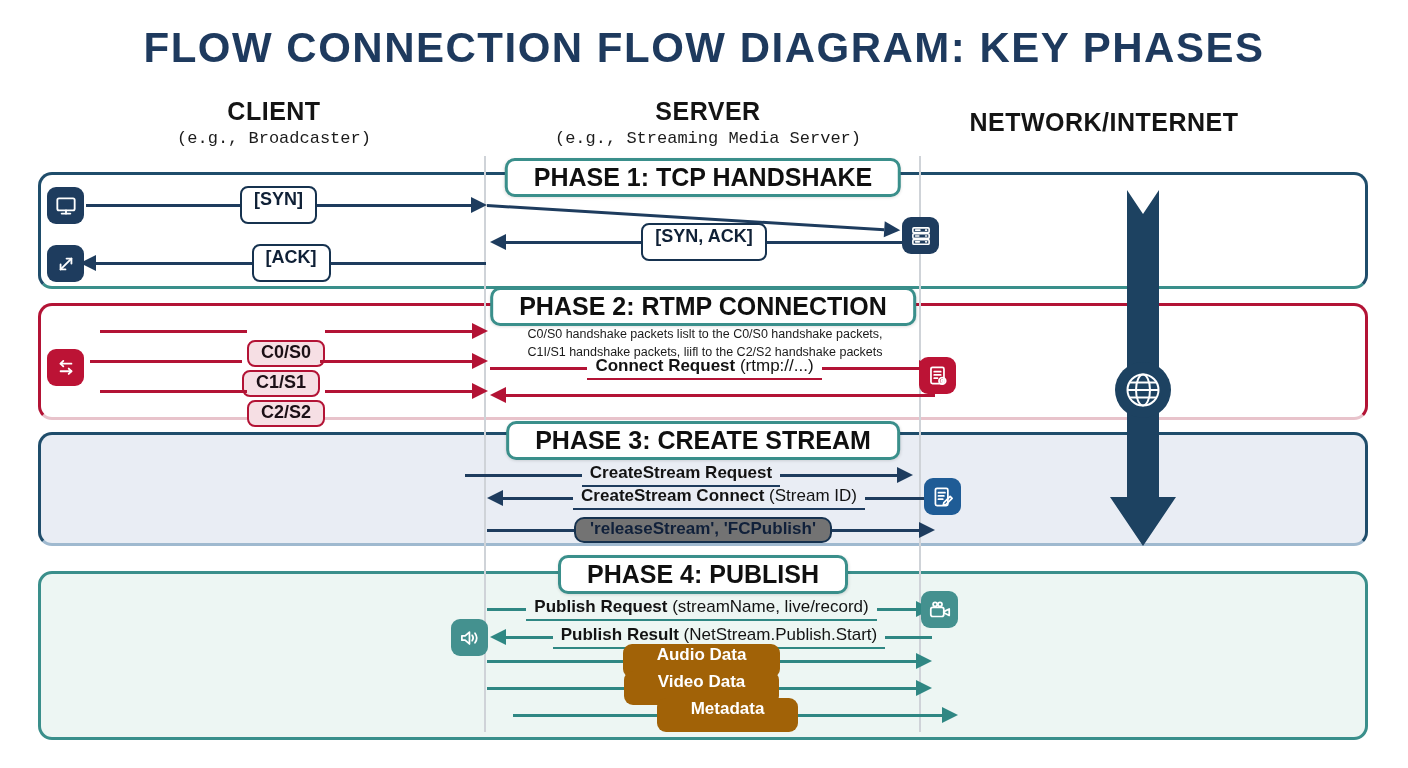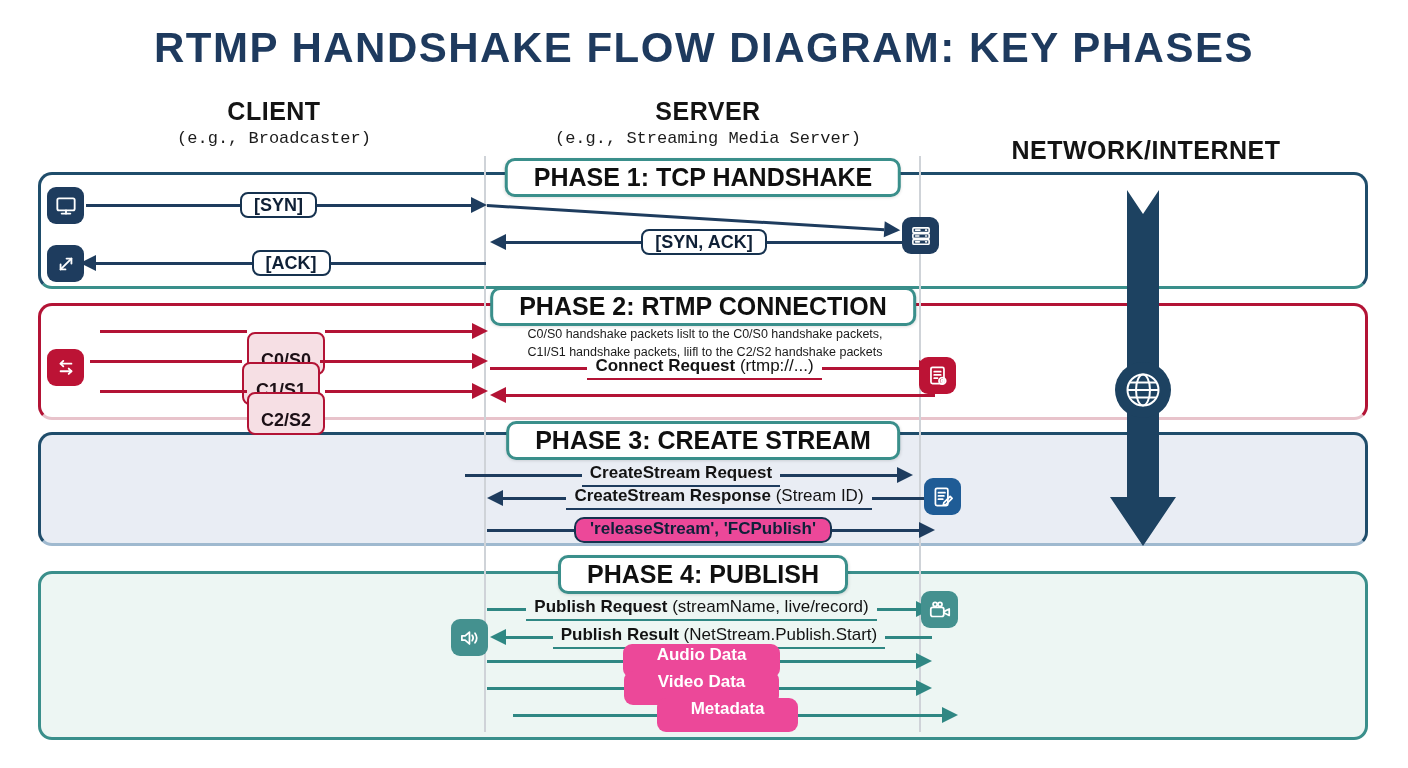--- a/index.html
+++ b/index.html
@@ -8,21 +8,21 @@
   .canvas { position:relative; width:1408px; height:768px; background:#ffffff; overflow:hidden; }
 
   .title { position:absolute; top:24px; left:0; width:100%; text-align:center;
            font-size:42px; font-weight:800; letter-spacing:1.5px; color:#1e3a5e; }
 
   .colhead { position:absolute; text-align:center; color:#141414; }
   .colhead .main { font-size:25px; font-weight:800; letter-spacing:.5px; }
   .colhead .sub  { font-size:17px; font-weight:400; margin-top:3px; color:#1c1c1c;font-family:Liberation Mono, monospace; }
   .col-client  { left:114px; width:320px; top:97px; }
   .col-server  { left:548px; width:320px; top:97px; }
-  .col-network { left:966px; width:360px; top:108px;margin-top:28px; }
+  .col-network { left:924px; width:360px; top:108px; }
 
   .lifeline { position:absolute; top:156px; height:576px; width:2px; background:#cfd3d8; z-index:2; }
   .lifeline.client { left:484px; } .lifeline.server { left:919px; }
 
   .phase-box { position:absolute; left:38px; width:1330px; border-radius:14px; border:3px solid; z-index:1; }
   .box1 { top:172px; height:117px; background:#ffffff; border-color:#1f4d6b; border-bottom-color:#3a8f8b; }
   .box2 { top:303px; height:117px; background:#ffffff; border-color:#b31335; border-bottom-color:#e8c3cb; }
   .box3 { top:432px; height:114px; background:#e9edf4; border-color:#1f4d6b; border-bottom-color:#9fb9cf; }
   .box4 { top:571px; height:169px; background:#edf6f3; border-color:#3a8f8b; }
 
@@ -33,27 +33,27 @@
   .pill1 { top:158px; } .pill2 { top:287px; } .pill3 { top:421px; } .pill4 { top:555px; }
 
   .row { position:absolute; display:flex; align-items:center; height:26px; z-index:3; }
   .navy-row    { --c:#1e3c5e; }
   .crimson-row { --c:#b31335; }
   .teal-row    { --c:#2f8783; }
   .seg { flex:1; height:3px; background:var(--c); }
   .tri-r { width:0; height:0; border-top:8px solid transparent; border-bottom:8px solid transparent; border-left:16px solid var(--c); }
   .tri-l { width:0; height:0; border-top:8px solid transparent; border-bottom:8px solid transparent; border-right:16px solid var(--c); }
 
-  .tag  { background:#fff; border:2.5px solid #16324f; border-radius:8px; padding:1px 12px 0;
+  .tag  { background:#fff; border:2.5px solid #16324f; border-radius:8px; padding:1px 12px 12px;
           font-weight:800; font-size:18px; color:#0f2036; white-space:nowrap; }
-  .ctag { background:#f6dfe4; border:2.5px solid #b31335; border-radius:8px; padding:16px 12px 2px;
+  .ctag { background:#f6dfe4; border:2.5px solid #b31335; border-radius:8px; padding:0 12px 2px;
           font-weight:800; font-size:18px; color:#1c1016; white-space:nowrap;margin-top:44px; }
-  .rtag { background:#ec4899; border:2.5px solid #16324f; border-radius:10px; padding:0 14px 2px;
+  .rtag { background:#737373; border:2.5px solid #16324f; border-radius:10px; padding:0 14px 2px;
           font-weight:800; font-size:17px; color:#10203a; white-space:nowrap; }
-  .dtag { background:#ec4899; border-radius:9px; padding:1px 34px 13px; font-weight:700;
+  .dtag { background:#a16207; border-radius:9px; padding:1px 34px 13px; font-weight:700;
           font-size:17px; color:#ffffff; white-space:nowrap; text-align:center; min-width:130px; }
 
   .msg { font-size:17px; color:#131313; white-space:nowrap; padding:0 8px 2px;
          border-bottom:2.5px solid var(--c); line-height:1.15; }
   .msg b { font-weight:800; }
 
   .p2note { position:absolute; left:490px; top:326px; width:430px; text-align:center;
             font-size:12.5px; color:#1a1a1a; line-height:1.4; z-index:3; }
 
   .diag { position:absolute; left:487px; top:192px; width:414px; height:26px;
@@ -67,21 +67,21 @@
   .bg-blue    { background:#1f5c96; }
   .bg-teal    { background:#44918f; }
 
   .net-arrow { position:absolute; left:1098px; top:184px; z-index:5; }
 </style>
 </head>
 <body>
 
 <div class="canvas">
 
-  <div class="title">RTMP HANDSHAKE FLOW DIAGRAM: KEY PHASES</div>
+  <div class="title">FLOW CONNECTION FLOW DIAGRAM: KEY PHASES</div>
 
   <div class="colhead col-client">
     <div class="main">CLIENT</div>
     <div class="sub">(e.g., Broadcaster)</div>
   </div>
   <div class="colhead col-server">
     <div class="main">SERVER</div>
     <div class="sub">(e.g., Streaming Media Server)</div>
   </div>
   <div class="colhead col-network">
@@ -211,21 +211,21 @@
 
   <div class="row navy-row" style="left:465px;top:462px;width:448px;">
     <div class="seg"></div>
     <div class="msg"><b>CreateStream Request</b></div>
     <div class="seg"></div>
     <div class="tri-r"></div>
   </div>
   <div class="row navy-row" style="left:487px;top:485px;width:448px;">
     <div class="tri-l"></div>
     <div class="seg"></div>
-    <div class="msg"><b>CreateStream Response</b><span> (Stream ID)</span></div>
+    <div class="msg"><b>CreateStream Connect</b><span> (Stream ID)</span></div>
     <div class="seg"></div>
   </div>
   <div class="row navy-row" style="left:487px;top:517px;width:448px;">
     <div class="seg"></div>
     <div class="rtag">'releaseStream', 'FCPublish'</div>
     <div class="seg"></div>
     <div class="tri-r"></div>
   </div>
 
   <div class="icon bg-teal" style="left:921px;top:591px;">

